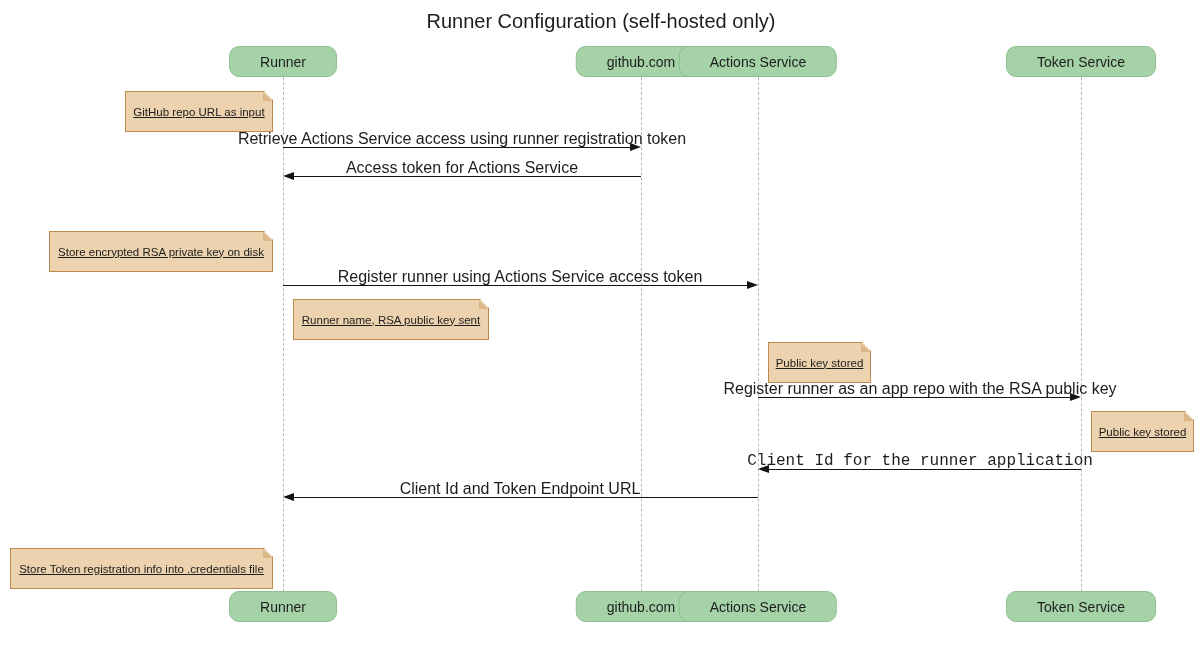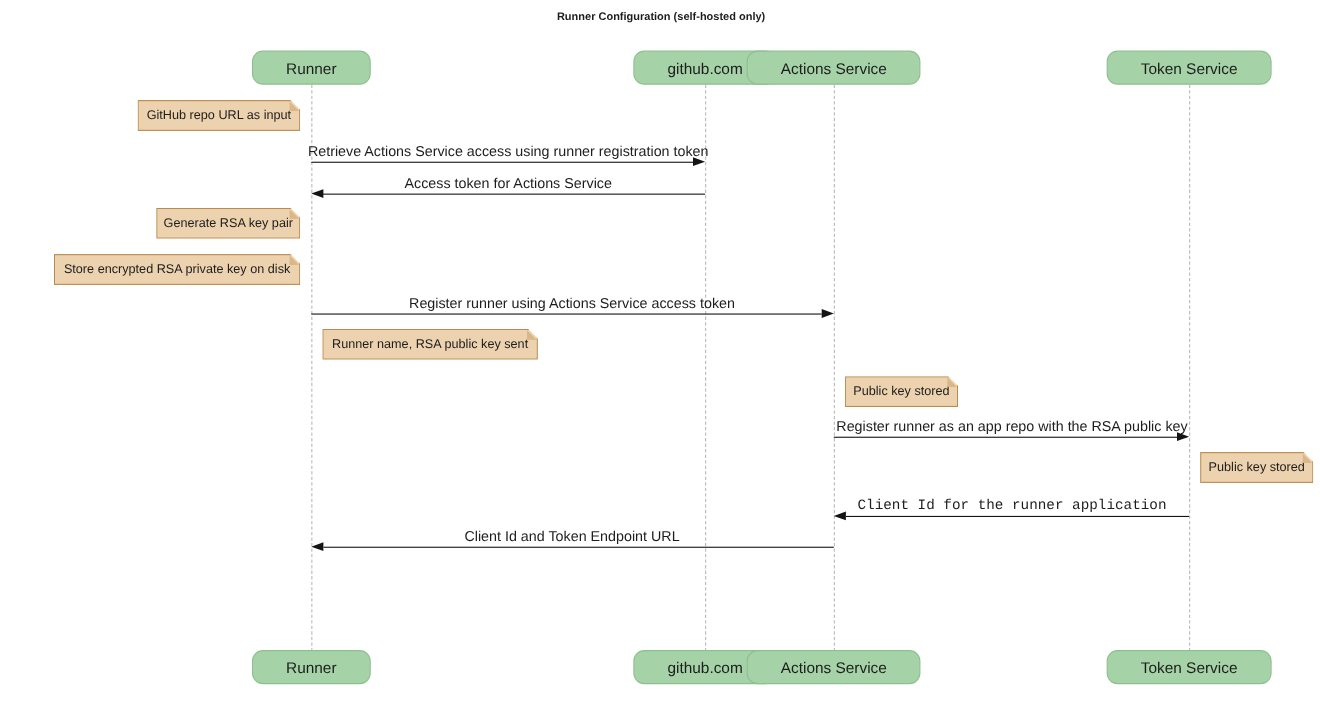--- a/index.html
+++ b/index.html
@@ -23,22 +23,22 @@
     position:relative;
     width:1200px;
     height:647px;
     background:var(--bg);
     overflow:hidden;
   }
   .diagram-title{
     position:absolute;
     left:601px; top:10px;
     transform:translateX(-50%);
-    font-size:10px;
-    font-weight:bold;
+    font-size:20px;
+    font-weight:normal;
     white-space:nowrap;
   }
   .lifeline{
     position:absolute;
     width:0;
     border-left:1px dashed var(--lifeline);
   }
   .actor{
     position:absolute;
     transform:translateX(-50%);
@@ -49,49 +49,50 @@
     border:1px solid var(--actor-border);
     border-radius:10px;
     font-size:14px;
     white-space:nowrap;
     text-align:center;
     box-sizing:border-box;
   }
   .msg-label{
     position:absolute;
     transform:translateX(-50%);
-    font-size:13px;
+    font-size:16px;
     white-space:nowrap;
   }
   .msg-line{
     position:absolute;
     height:1.4px;
     background:var(--arrow);
   }
   .head{
     position:absolute;
     width:0;height:0;
     border-top:4.5px solid transparent;
     border-bottom:4.5px solid transparent;
   }
   .head.right{ border-left:11px solid var(--arrow); }
   .head.left{ border-right:11px solid var(--arrow); }
   .note{
     position:absolute;
-    height:28px;
+    height:41px;
     background:var(--note-fill);
     border:1px solid var(--note-border);
     font-size:11.5px;
     display:flex;
     align-items:center;
     justify-content:center;
     text-align:center;
     white-space:nowrap;
     box-sizing:border-box;
     clip-path:polygon(0 0, calc(100% - 9px) 0, 100% 9px, 100% 100%, 0 100%);
+    text-decoration:underline;
   }
   .note::after{
     content:"";
     position:absolute;
     top:0; right:0;
     width:9px; height:9px;
     background:var(--note-fold);
     clip-path:polygon(0 0, 100% 100%, 0 100%);
   }
 </style>
@@ -124,21 +125,20 @@
     <div class="msg-line" style="left:283px;top:147px;width:354px;"></div>
     <div class="head right" style="left:630px;top:143px;"></div>
   </div>
 
   <div>
     <div class="msg-label" style="left:462px;top:159px;">Access token for Actions Service</div>
     <div class="msg-line" style="left:287px;top:176px;width:354px;"></div>
     <div class="head left" style="left:283px;top:172px;"></div>
   </div>
 
-  <div class="note" style="left:142px;top:189px;width:131px;">Generate RSA key pair</div>
 
   <div class="note" style="left:49px;top:231px;width:224px;">Store encrypted RSA private key on disk</div>
 
   <div>
     <div class="msg-label" style="left:520px;top:268px;">Register runner using Actions Service access token</div>
     <div class="msg-line" style="left:283px;top:285px;width:464px;"></div>
     <div class="head right" style="left:747px;top:281px;"></div>
   </div>
 
   <div class="note" style="left:293px;top:299px;width:196px;">Runner name, RSA public key sent</div>
@@ -159,14 +159,15 @@
     <div class="head left" style="left:758px;top:465px;"></div>
   </div>
 
   <div>
     <div class="msg-label" style="left:520px;top:480px;">Client Id and Token Endpoint URL</div>
     <div class="msg-line" style="left:294px;top:497px;width:464px;"></div>
     <div class="head left" style="left:283px;top:493px;"></div>
   </div>
 
 
+  <div class="note" style="left:10px;top:548px;width:263px;">Store Token registration info into .credentials file</div>
 
 </div>
 
 </body></html>

